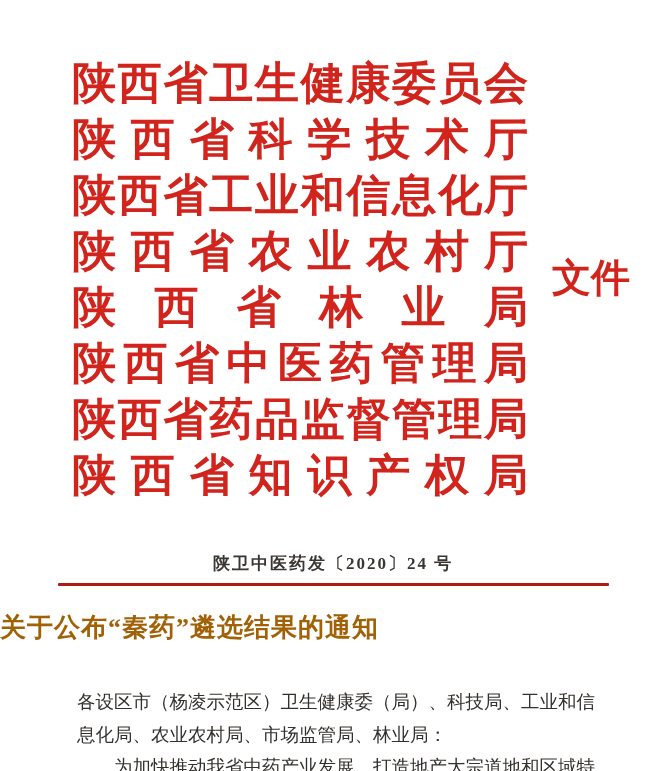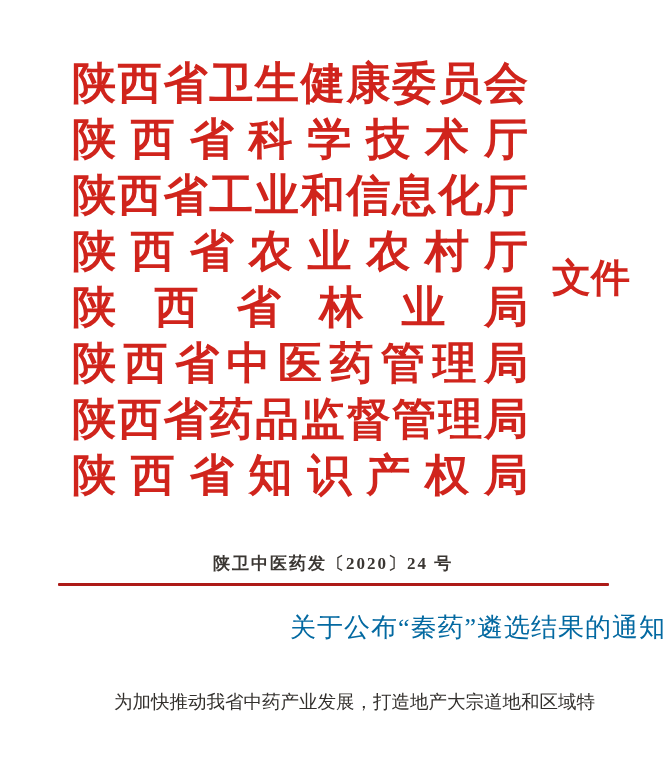--- a/index.html
+++ b/index.html
@@ -47,24 +47,24 @@
   }
   .red-rule{
     width:551px;height:3px;
     margin:8px auto 0 auto;
     background:var(--rule-color);
     border-radius:1px;
   }
   
   .notice-title{
     margin-top:25px;
-    text-align:right;
+    text-align:left;
     font-size:26px;
-    font-weight:normal;
-    color:#0369a1;
+    font-weight:bold;
+    color:#a16207;
     letter-spacing:1px;
     line-height:34px;
   }
   
   .body-text{
     margin:41px 71px 0 77px;
     width:518px;
     font-size:18.5px;
     line-height:32.5px;
     color:var(--ink);
@@ -169,16 +169,17 @@
     <div class="doc-label">文件</div>
   </div>
 
   <div class="doc-number">陕卫中医药发〔2020〕24 号</div>
 
   <div class="red-rule"></div>
 
   <div class="notice-title">关于公布“秦药”遴选结果的通知</div>
 
   <div class="body-text">
+      <p class="body-para">各设区市（杨凌示范区）卫生健康委（局）、科技局、工业和信息化局、农业农村局、市场监管局、林业局：</p>
       <p class="body-para indent">为加快推动我省中药产业发展，打造地产大宗道地和区域特</p>
     </div>
 
 </div>
 
 </body></html>

